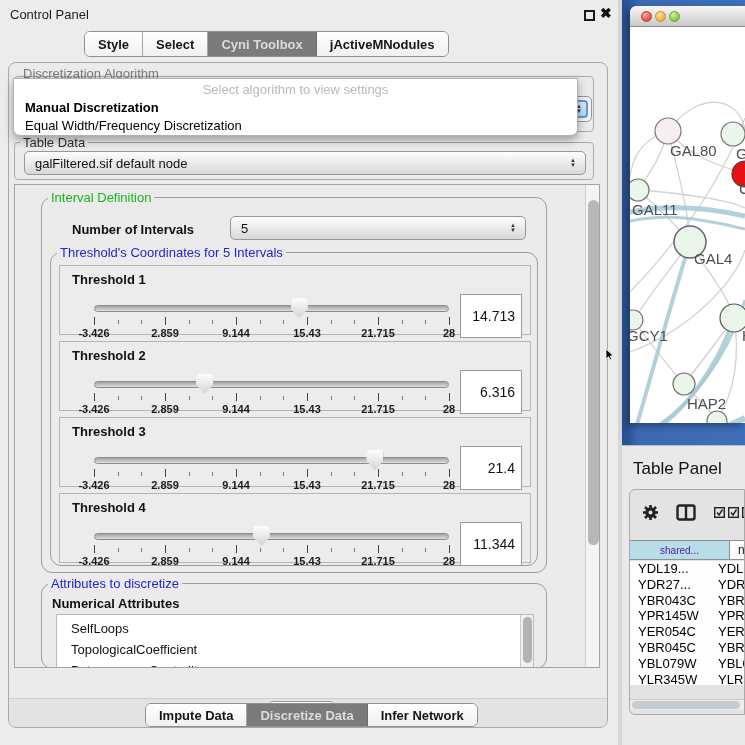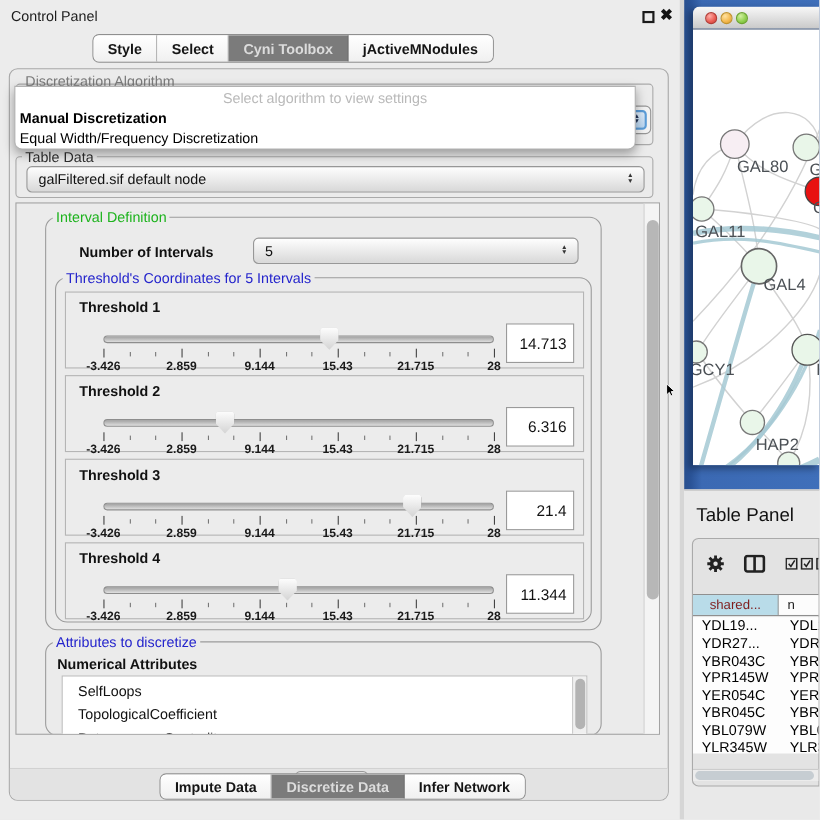--- a/index.html
+++ b/index.html
@@ -35,21 +35,21 @@
   .stepper { position:absolute; right:6px; top:50%; transform:translateY(-50%); width:12px; text-align:center;
              font-size:6px; line-height:5px; color:#333; }
   .combo-alg { left:24px; top:96px; width:568px; height:26px; background:#f3f3f3; z-index:4; }
   .combo-alg .focus-step { position:absolute; right:3px; top:3px; width:18px; height:18px; border:2px solid #5b9dd9; border-radius:4px;
                            background:linear-gradient(#ddebf9,#b9d7f3); font-size:6px; line-height:5px; color:#235; text-align:center; padding-top:2px; }
   .combo-td { left:24px; top:151px; width:562px; height:24px; }
 
   .popup { position:absolute; left:13px; top:78px; width:565px; height:58px; background:#fff; border:1px solid #b2b2b2;
            border-radius:0 0 7px 7px; box-shadow:0 4px 10px rgba(0,0,0,.35); z-index:20; overflow:hidden; }
   .popup .hint { text-align:center; color:#b9b9b9; font-size:13px; height:20px; line-height:21px; }
-  .popup .opt { font-size:13px; color:#000; height:18px; line-height:18px; padding-left:4px; }
+  .popup .opt { font-size:13px; color:#000; height:18px; line-height:18px; padding-left:11px; }
   .popup .opt.b { font-weight:bold; }
 
   .viewport { position:absolute; left:14px; top:184px; width:586px; height:484px; border:1px solid #a3a3a3; background:#ebebeb; overflow:hidden; }
   .vscroll { position:absolute; left:570px; top:0; width:15px; height:483px; background:#f4f4f4; border-left:1px solid #cfcfcf; }
   .vscroll .vthumb { position:absolute; left:2px; top:15px; width:11px; height:345px; border-radius:6px; background:#b7b7b7; }
 
   .fieldset { position:absolute; border:1px solid #9c9c9c; border-radius:11px; }
   .legend { position:absolute; top:-8px; left:6px; background:#ebebeb; padding:0 3px; font-size:13px; white-space:nowrap; }
   .fs-interval { left:26px; top:12px; width:506px; height:376px; }
   .fs-interval > .legend { color:#1db31d; }
@@ -65,21 +65,21 @@
   .slider { position:absolute; left:34px; top:30px; width:355px; height:40px; }
   .rail { position:absolute; left:0; top:9px; width:355px; height:7px; border-radius:4px; border:1px solid #8d8d8d;
           background:linear-gradient(#a2a2a2,#dedede); }
   .thumb { position:absolute; top:2px; width:17px; height:20px; background:linear-gradient(#fdfdfd,#d4d4d4);
            clip-path:polygon(12% 0,88% 0,100% 12%,100% 55%,50% 100%,0 55%,0 12%); filter:drop-shadow(0 0 1px #777); }
   .ticks { position:absolute; left:0; top:21px; width:355px; height:8px; }
   .ticks i { position:absolute; top:3px; width:1px; height:4px; background:#777; }
   .ticks i.major { top:0; height:8px; background:#444; }
   .ticklabels { position:absolute; left:0; top:31px; width:355px; height:12px; }
   .ticklabels span { position:absolute; transform:translateX(-50%); font-size:11px; font-weight:bold; color:#1a1a1a; white-space:nowrap; }
-  .value-box { position:absolute; right:8px; top:28px; width:62px; height:36px; border:1px solid #9a9a9a; background:#fff;
+  .value-box { position:absolute; right:8px; top:28px; width:62px; height:44px; border:1px solid #9a9a9a; background:#fff;
                font-size:14px; color:#111; display:flex; align-items:center; justify-content:flex-end; padding-right:6px; }
 
   .num-label { position:absolute; left:10px; top:12px; font-size:13px; font-weight:bold; color:#111; }
   .attr-list { position:absolute; left:14px; top:30px; width:478px; height:80px; background:#fff; border:1px solid #bbb; overflow:hidden; }
   .attr-item { font-size:13px; color:#111; line-height:21px; padding-left:14px; }
   .attr-list .lscroll { position:absolute; right:0; top:0; width:13px; height:100%; background:#f0f0f0; border-left:1px solid #ccc; }
   .attr-list .lthumb { position:absolute; left:2px; top:2px; width:9px; height:46px; border-radius:5px; background:#b3b3b3; }
 
   .apply-btn { position:absolute; left:268px; top:701px; width:67px; height:22px; border:1px solid #999; border-radius:5px;
                background:linear-gradient(#fff,#dcdcdc); font-size:13px; color:#111; text-align:center; line-height:20px; }
@@ -98,21 +98,21 @@
   .netcanvas { position:absolute; left:0; top:21px; width:115px; height:396px; background:#fff; }
   .netcanvas svg text { font-family:"Liberation Sans",sans-serif; font-size:15px; fill:#4b5055; }
 
   #tablepanel { position:absolute; left:622px; top:445px; width:123px; height:300px; background:#e9e9e9; border-top:1px solid #bdbdbd; }
   .tp-title { position:absolute; left:11px; top:13px; font-size:17px; color:#111; }
   .tp-box { position:absolute; left:7px; top:43px; width:116px; height:226px; background:#e3e3e3; border:1px solid #aaa;
             border-radius:6px 0 0 6px; overflow:hidden; }
   .tp-toolbar { position:absolute; left:0; top:0; width:100%; height:48px; }
   .tp-icon { position:absolute; top:14px; }
   .tp-header { position:absolute; left:0; top:50px; width:130px; height:20px; border-top:1px solid #8f8f8f; border-bottom:1px solid #8f8f8f; display:flex; }
-  .tp-h1 { width:78px; background:#b9dce9; border-right:1px solid #8f8f8f; font-size:12px; color:#7f1d1d; text-align:center; line-height:19px; }
+  .tp-h1 { width:100px; background:#b9dce9; border-right:1px solid #8f8f8f; font-size:10px; color:#4c1d95; text-align:center; line-height:19px; }
   .tp-h2 { flex:1; background:#fcfcfc; font-size:12px; color:#222; padding-left:8px; line-height:19px; }
   .tp-rows { position:absolute; left:0; top:71px; width:130px; height:124px; background:#fdfdfd; overflow:hidden; }
   .tp-row { height:15.8px; display:flex; font-size:13px; color:#000; }
   .tp-c1 { width:80px; padding-left:8px; }
   .tp-c2 { flex:1; padding-left:8px; }
   .tp-hscroll { position:absolute; left:0; top:209px; width:130px; height:11px; background:#ececec; border-top:1px solid #ccc; }
   .tp-hthumb { position:absolute; left:2px; top:1px; width:108px; height:8px; border-radius:4px; background:#c6cdd2; }
 
   #cursor { position:absolute; left:605px; top:348px; z-index:50; }
 </style>

